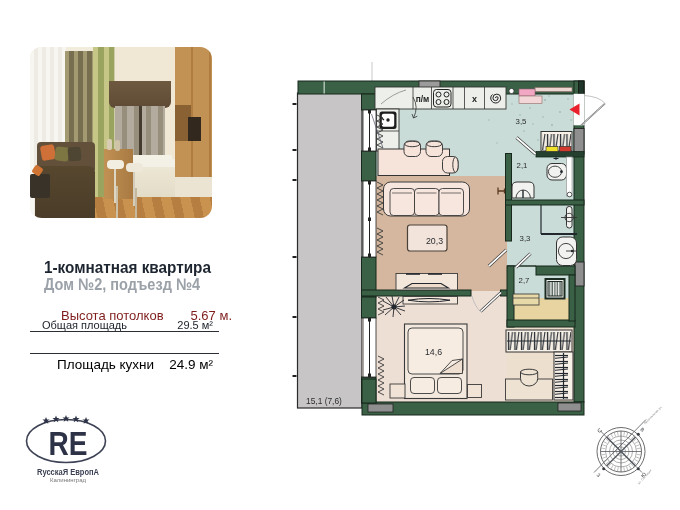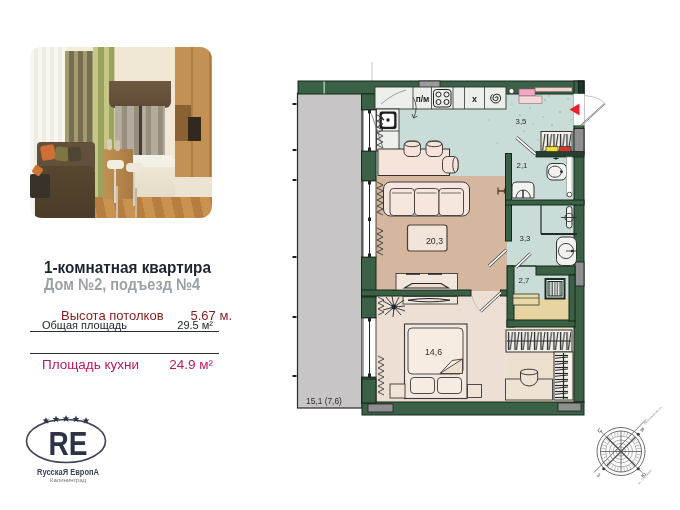--- a/index.html
+++ b/index.html
@@ -73,21 +73,21 @@
 <div class="abs" style="left:44px;top:275px;width:260px;font-size:16.5px;font-weight:bold;color:#9ba1a8;transform:scaleX(.88);transform-origin:0 0;">Дом №2, подъезд №4</div>
 
 <div class="abs" style="left:42px;top:308px;width:171px;font-size:13px;color:#7f1d1d;margin-left:19px;">Высота потолков<span style="float:right">5.67 м.</span></div>
 
 <div class="abs" style="left:30px;top:331px;width:189px;height:1px;background:#2a2f36;"></div>
 
 <div class="abs" style="left:42px;top:319px;width:171px;font-size:11px;color:#20262e;">Общая площадь<span style="float:right">29.5 м²</span></div>
 
 <div class="abs" style="left:30px;top:353px;width:189px;height:1px;background:#2a2f36;"></div>
 
-<div class="abs" style="left:42px;top:357px;width:171px;font-size:13.5px;color:#be185d;">Площадь кухни<span style="float:right">24.9 м²</span></div>
+<div class="abs" style="left:42px;top:357px;width:171px;font-size:13.5px;color:#000000;text-align:center;">Площадь кухни<span style="float:right">24.9 м²</span></div>
 
 <svg class="abs" style="left:18px;top:408px;" width="100" height="84" viewBox="0 0 100 84">
 
   <ellipse cx="48" cy="33" rx="39.5" ry="21.5" fill="none" stroke="#3d4254" stroke-width="1.6"></ellipse>
 
   <g fill="#2e3247">
     <path id="st" d="M0,-3.6 L1,-1.1 L3.6,-1.1 L1.6,.6 L2.3,3.2 L0,1.7 L-2.3,3.2 L-1.6,.6 L-3.6,-1.1 L-1,-1.1 Z" transform="translate(28,12.5)"></path>
     <use href="#st" transform="translate(10,-1.5)"></use>
     <use href="#st" transform="translate(20,-2)"></use>
     <use href="#st" transform="translate(30,-1.5)"></use>

